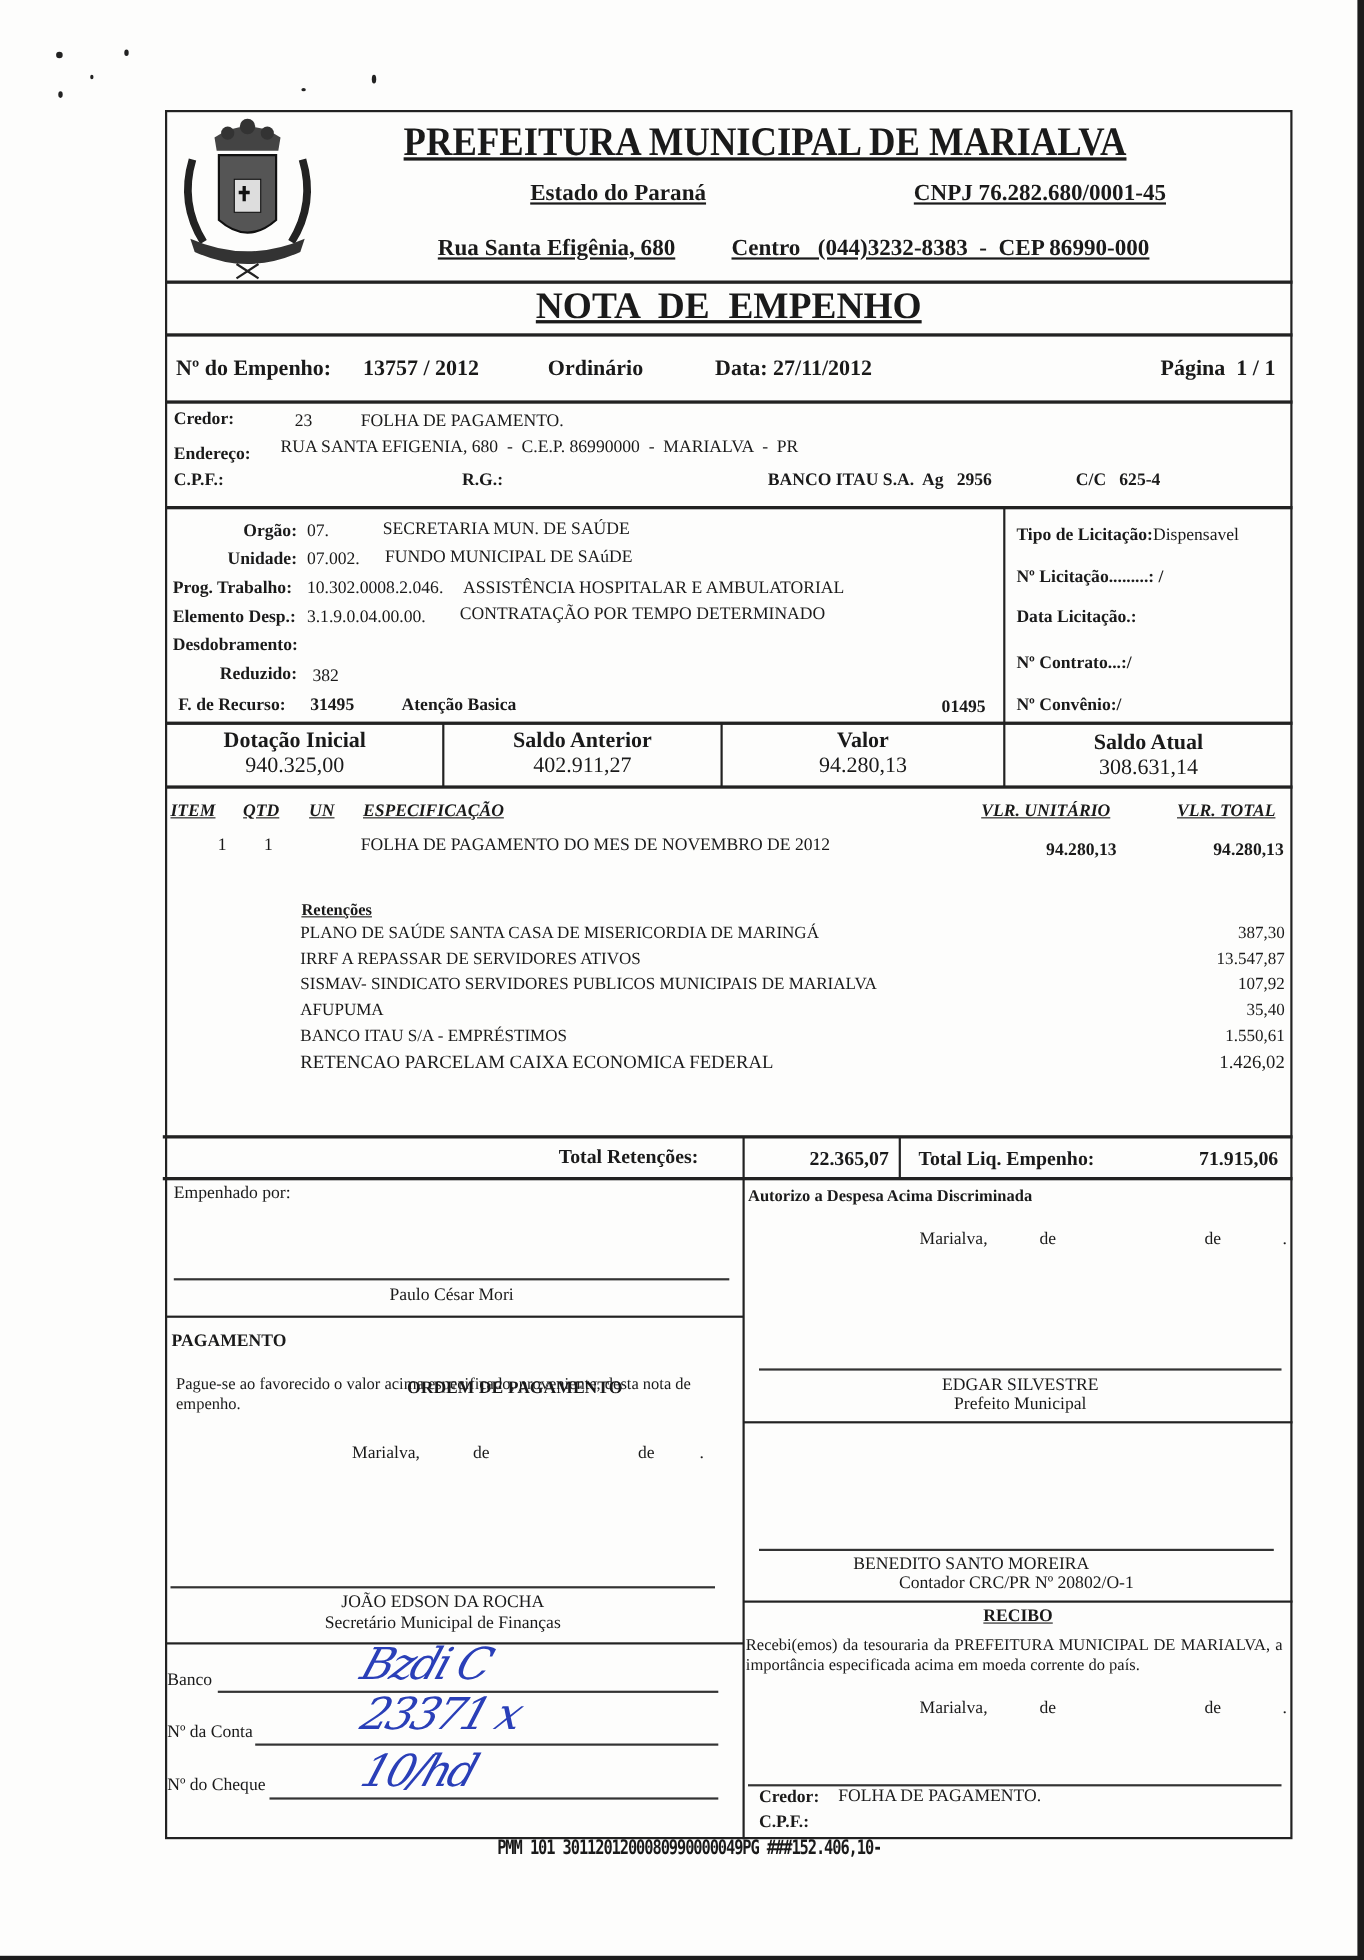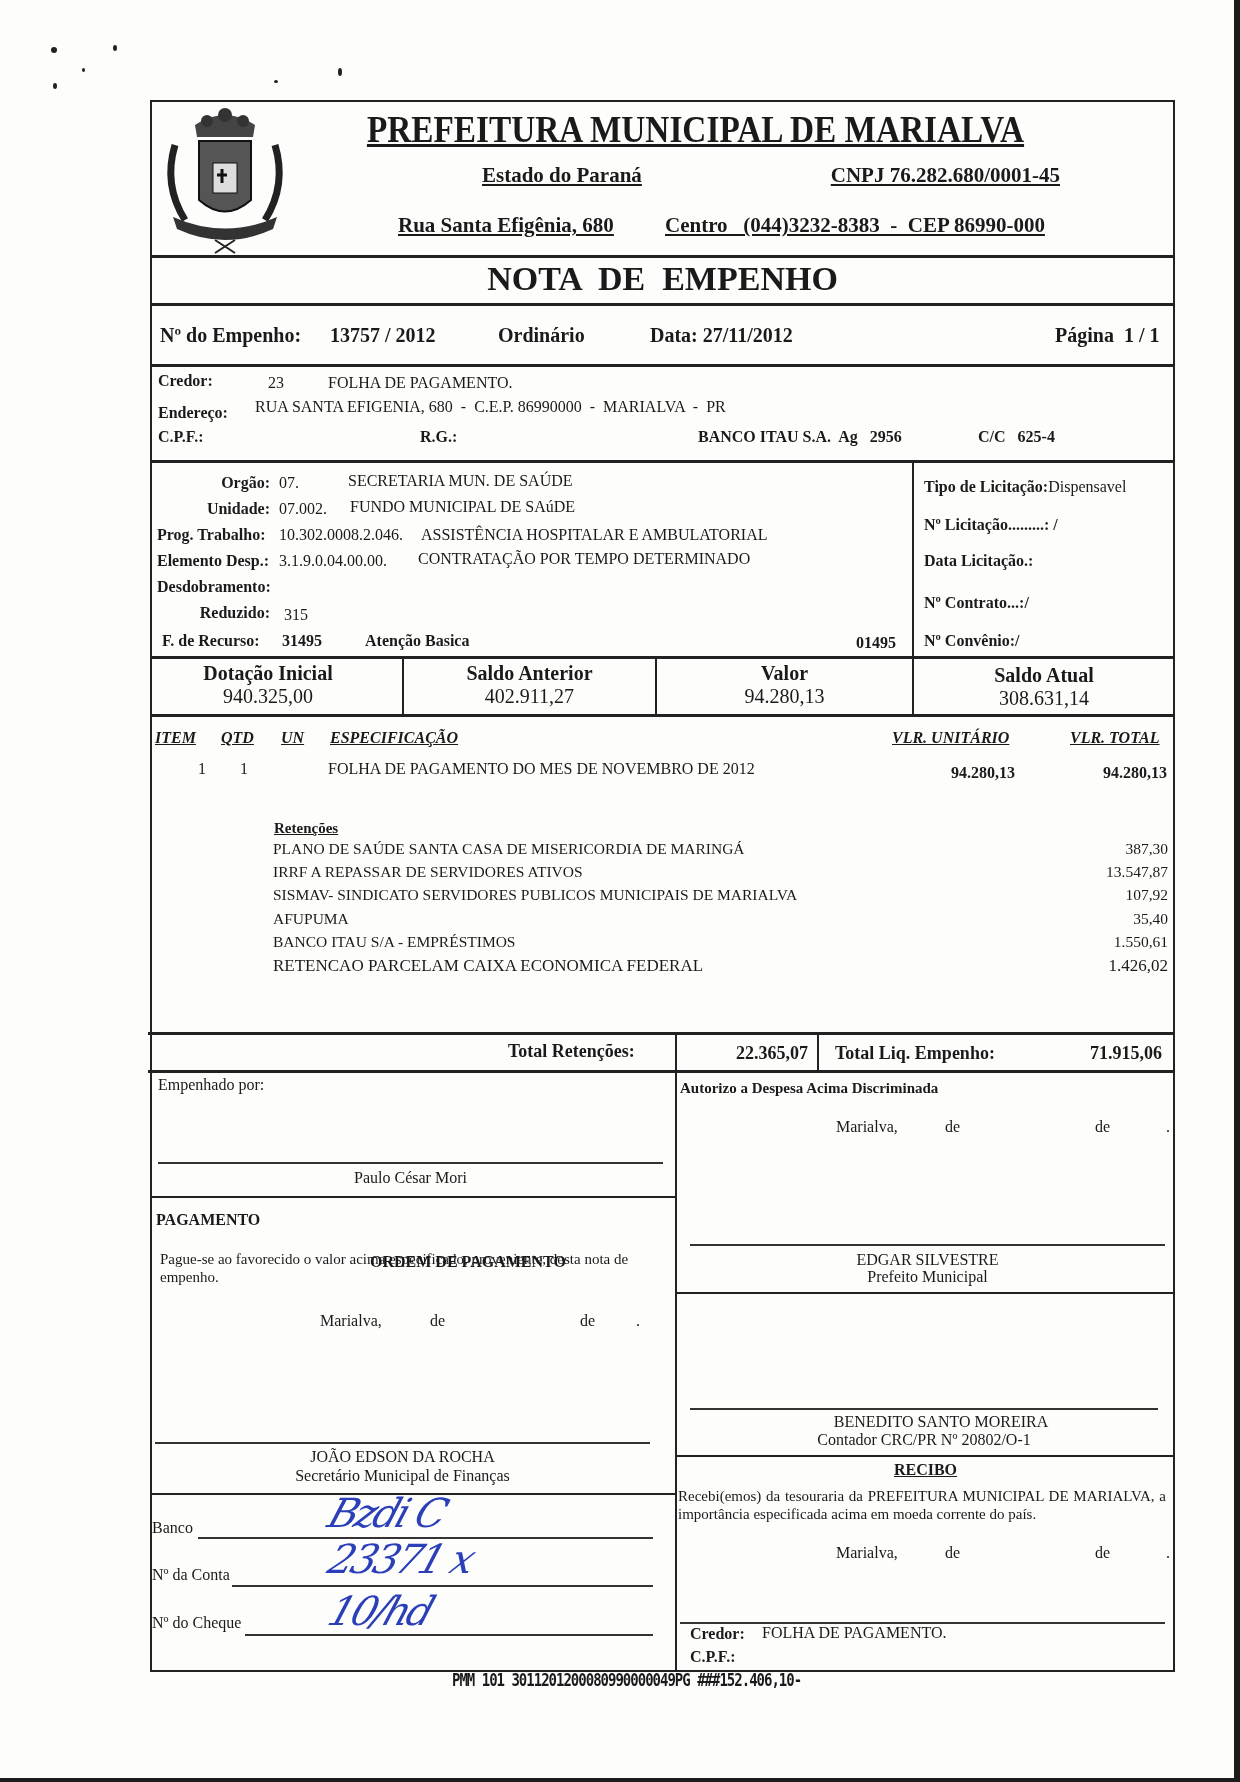--- a/index.html
+++ b/index.html
@@ -56,21 +56,21 @@
     <path d="M60 135 L80 148 M80 135 L60 148" stroke="#222" stroke-width="2"></path>
   </svg>
 </div>
 <div class="abs b u center" style="left:340px;top:108px;width:790px;font-size:37px;letter-spacing:0px;transform:scaleX(0.9);transform-origin:left;">PREFEITURA MUNICIPAL DE MARIALVA</div>
 <div class="abs b u" style="left:482px;top:163px;font-size:21px;">Estado do Paraná</div>
 <div class="abs b u" style="left:605px;top:163px;width:395px;font-size:21px;text-align:right;padding-left:60px;">CNPJ 76.282.680/0001-45</div>
 <div class="abs b u" style="left:398px;top:213px;font-size:21px;">Rua Santa Efigênia, 680</div>
 <div class="abs b u" style="left:665px;top:213px;font-size:21px;white-space:pre;">Centro   (044)3232-8383  -  CEP 86990-000</div>
 <div class="hline" style="left:150px;top:255px;width:1025px;height:3px;"></div>
 
-<div class="abs b center" style="left:150px;top:260px;width:1025px;font-size:34px;white-space:pre;">NOTA  DE  EMPENHO</div>
+<div class="abs b center" style="left:150px;top:260px;width:1025px;font-size:34px;white-space:pre;text-decoration:underline;">NOTA  DE  EMPENHO</div>
 <div class="hline" style="left:150px;top:303px;width:1025px;height:3px;"></div>
 
 <div class="abs b t18" style="left:160px;top:324px;">Nº do Empenho:</div>
 <div class="abs b t18" style="left:330px;top:324px;">13757 / 2012</div>
 <div class="abs b t18" style="left:498px;top:324px;">Ordinário</div>
 <div class="abs b t18" style="left:650px;top:324px;text-align:center;">Data: 27/11/2012</div>
 <div class="abs b t18" style="left:1055px;top:324px;white-space:pre;">Página  1 / 1</div>
 <div class="hline" style="left:150px;top:364px;width:1025px;height:3px;"></div>
 
 <div class="abs b t14" style="left:158px;top:372px;">Credor:</div>
@@ -92,21 +92,21 @@
 <div class="abs t14" style="left:279px;top:500px;">07.002.</div>
 <div class="abs t14" style="left:350px;top:498px;">FUNDO MUNICIPAL DE SAúDE</div>
 <div class="abs b t14" style="left:157px;top:526px;">Prog. Trabalho:</div>
 <div class="abs t14" style="left:279px;top:526px;">10.302.0008.2.046.</div>
 <div class="abs t14" style="left:421px;top:526px;">ASSISTÊNCIA HOSPITALAR E AMBULATORIAL</div>
 <div class="abs b t14" style="left:157px;top:552px;">Elemento Desp.:</div>
 <div class="abs t14" style="left:279px;top:552px;">3.1.9.0.04.00.00.</div>
 <div class="abs t14" style="left:418px;top:550px;">CONTRATAÇÃO POR TEMPO DETERMINADO</div>
 <div class="abs b t14" style="left:157px;top:578px;">Desdobramento:</div>
 <div class="abs b t14 right" style="left:150px;top:604px;width:120px;">Reduzido:</div>
-<div class="abs t14" style="left:284px;top:606px;">315</div>
+<div class="abs t14" style="left:284px;top:606px;">382</div>
 <div class="abs b t14" style="left:162px;top:632px;">F. de Recurso:</div>
 <div class="abs b t14" style="left:282px;top:632px;">31495</div>
 <div class="abs b t14" style="left:365px;top:632px;">Atenção Basica</div>
 <div class="abs b t14" style="left:856px;top:634px;">01495</div>
 
 <div class="abs b t14" style="left:924px;top:478px;">
   <span>Tipo de Licitação:</span><span style="font-weight:normal;">Dispensavel</span>
 </div>
 <div class="abs b t14" style="left:924px;top:516px;">Nº Licitação.........: /</div>
 <div class="abs b t14" style="left:924px;top:552px;">Data Licitação.:</div>
@@ -222,21 +222,21 @@
 
 <div class="abs t14" style="left:152px;top:1566px;">Nº da Conta</div>
 <div class="thin" style="left:232px;top:1585px;width:421px;height:2px;"></div>
 <div class="sig" style="left:330px;top:1536px;">23371 x</div>
 
 <div class="abs t14" style="left:152px;top:1614px;">Nº do Cheque</div>
 <div class="thin" style="left:245px;top:1634px;width:408px;height:2px;"></div>
 <div class="sig" style="left:330px;top:1588px;">10/hd</div>
 
 <div class="thin" style="left:690px;top:1408px;width:468px;height:2px;"></div>
-<div class="abs t14 center" style="left:707px;top:1413px;width:468px;text-align:center;">BENEDITO SANTO MOREIRA</div>
+<div class="abs t14 center" style="left:649px;top:1413px;width:468px;text-align:center;">BENEDITO SANTO MOREIRA</div>
 <div class="abs t14 center" style="left:690px;top:1431px;width:468px;">Contador CRC/PR Nº 20802/O-1</div>
 <div class="hline" style="left:676px;top:1455px;width:499px;"></div>
 
 <div class="abs b t14 center" style="left:676px;top:1461px;width:499px;text-decoration:underline;">RECIBO</div>
 <div class="abs t14" style="left:678px;top:1487px;width:488px;line-height:18px;text-align:justify;font-size:15px;">Recebi(emos) da tesouraria da PREFEITURA MUNICIPAL DE MARIALVA, a importância especificada acima em moeda corrente do país.</div>
 <div class="abs t14" style="left:836px;top:1544px;">Marialva,</div>
 <div class="abs t14" style="left:945px;top:1544px;">de</div>
 <div class="abs t14" style="left:1095px;top:1544px;">de</div>
 <div class="abs t14" style="left:1166px;top:1544px;">.</div>
 <div class="thin" style="left:680px;top:1622px;width:485px;height:2px;"></div>

